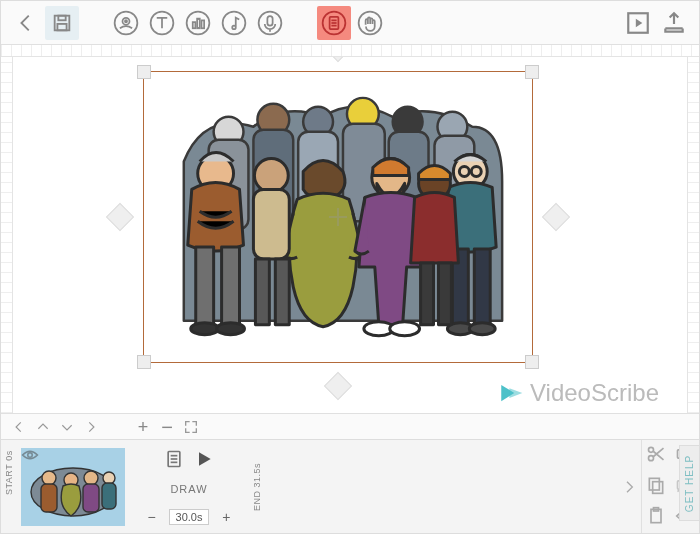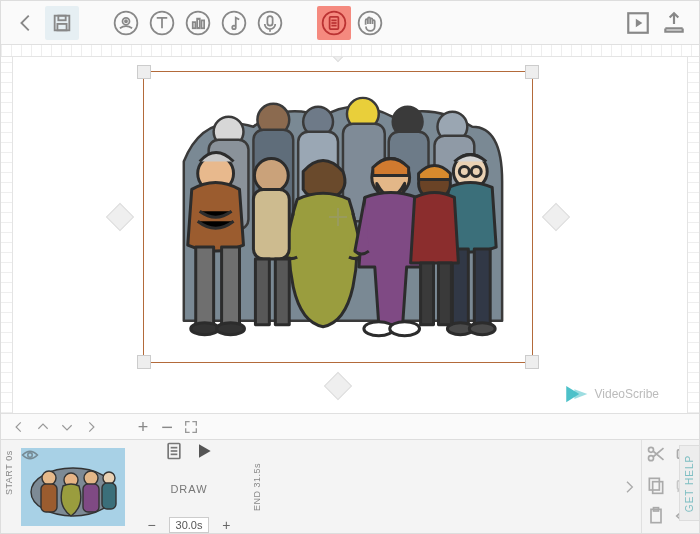--- a/index.html
+++ b/index.html
@@ -38,31 +38,31 @@
   .center-mark:before{left:8px;top:0;width:2px;height:18px;}
   .center-mark:after{top:8px;left:0;height:2px;width:18px;}
 
   .illus { position: absolute; inset: 0; }
 
   
   .viewbar { height: 26px; background: #fafafa; border-top:1px solid #e0e0e0; display:flex; align-items:center; gap:4px; padding:0 8px; }
   .viewbar svg { stroke:#999; fill:none; stroke-width:2; }
   .vbtn { width:20px; height:20px; display:flex; align-items:center; justify-content:center; cursor:pointer; }
   .vspacer { flex:1; }
-  .brand { position:absolute; right:28px; bottom:6px; display:flex; align-items:center; gap:6px; color:#bbb; font-size:12px; pointer-events:none; }
+  .brand { position:absolute; right:28px; bottom:6px; display:flex; align-items:center; gap:6px; color:#bbb; font-size:24px; pointer-events:none; }
   .brand svg { fill:#4dc1c9; }
 
   
   .timeline { height: 94px; background: #f4f4f4; border-top:1px solid #ddd; display:flex; align-items:stretch; }
   .tl-pad { width:16px; display:flex; flex-direction:column; justify-content:center; }
   .tl-pad.start .vt { transform: rotate(-90deg); font-size:9px; color:#888; white-space:nowrap; letter-spacing:.5px; }
   .thumb { width: 104px; height: 78px; margin:8px 4px; background:#a7cfe3; position:relative; border-radius:1px; }
   .thumb svg { position:absolute; inset:0; }
   .eye { position:absolute; left:4px; bottom:2px; opacity:.5; }
-  .clip-ctrl { width: 120px; display:flex; flex-direction:column; align-items:center; justify-content:center; gap:22px; font-size:11px; color:#777; }
+  .clip-ctrl { width: 120px; display:flex; flex-direction:column; align-items:center; justify-content:center; gap:14px; font-size:11px; color:#777; }
   .clip-row { display:flex; align-items:center; gap:10px; }
   .clip-row svg { stroke:#777; fill:none; stroke-width:2; }
   .time-box { background:#fff; border:1px solid #ccc; padding:1px 6px; font-size:11px; color:#555; }
   .pm { width:14px; height:14px; display:flex; align-items:center; justify-content:center; font-size:14px; color:#666; cursor:pointer; }
   .tl-end { width:16px; display:flex; align-items:center; justify-content:center; }
   .tl-end .vt { transform: rotate(-90deg); font-size:9px; color:#888; white-space:nowrap; letter-spacing:.5px; }
   .tl-space { flex:1; }
   .tl-next { width:24px; display:flex; align-items:center; justify-content:center; cursor:pointer; }
   .tl-tools { width:58px; border-left:1px solid #e0e0e0; display:grid; grid-template-columns:1fr 1fr; grid-auto-rows:1fr; align-items:center; justify-items:center; }
   .tl-tools svg { stroke:#aaa; fill:none; stroke-width:2; }

